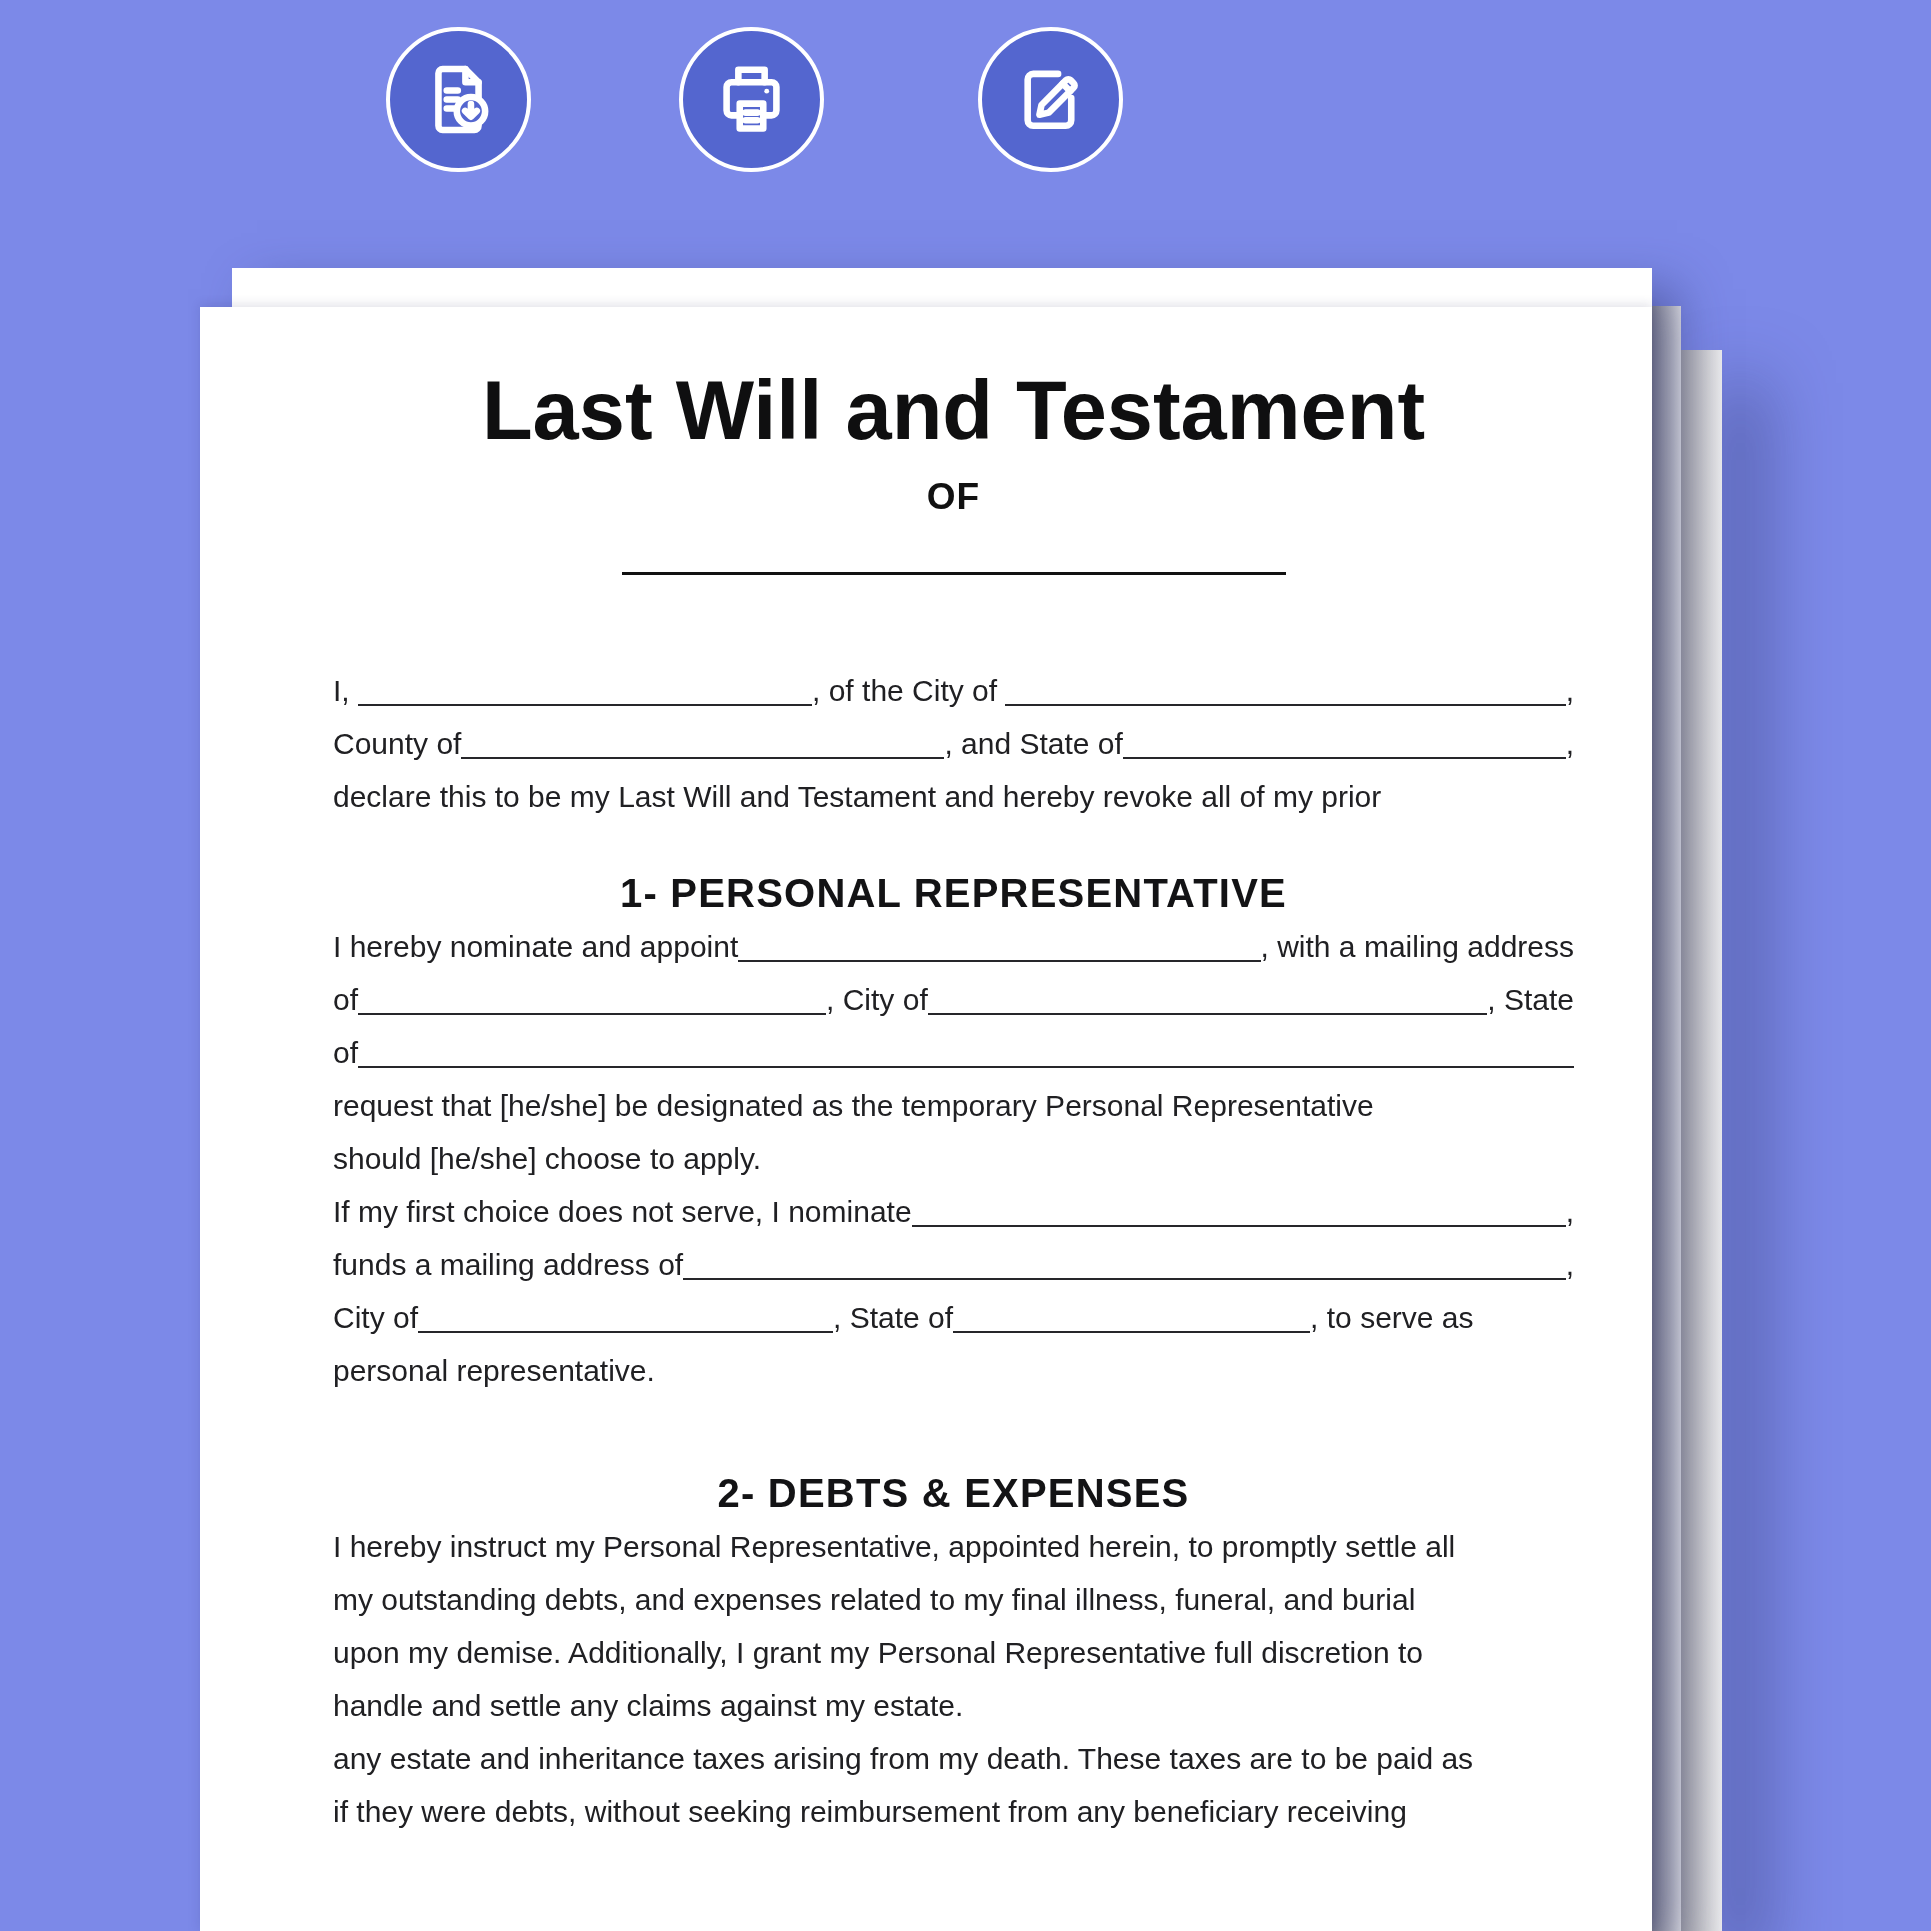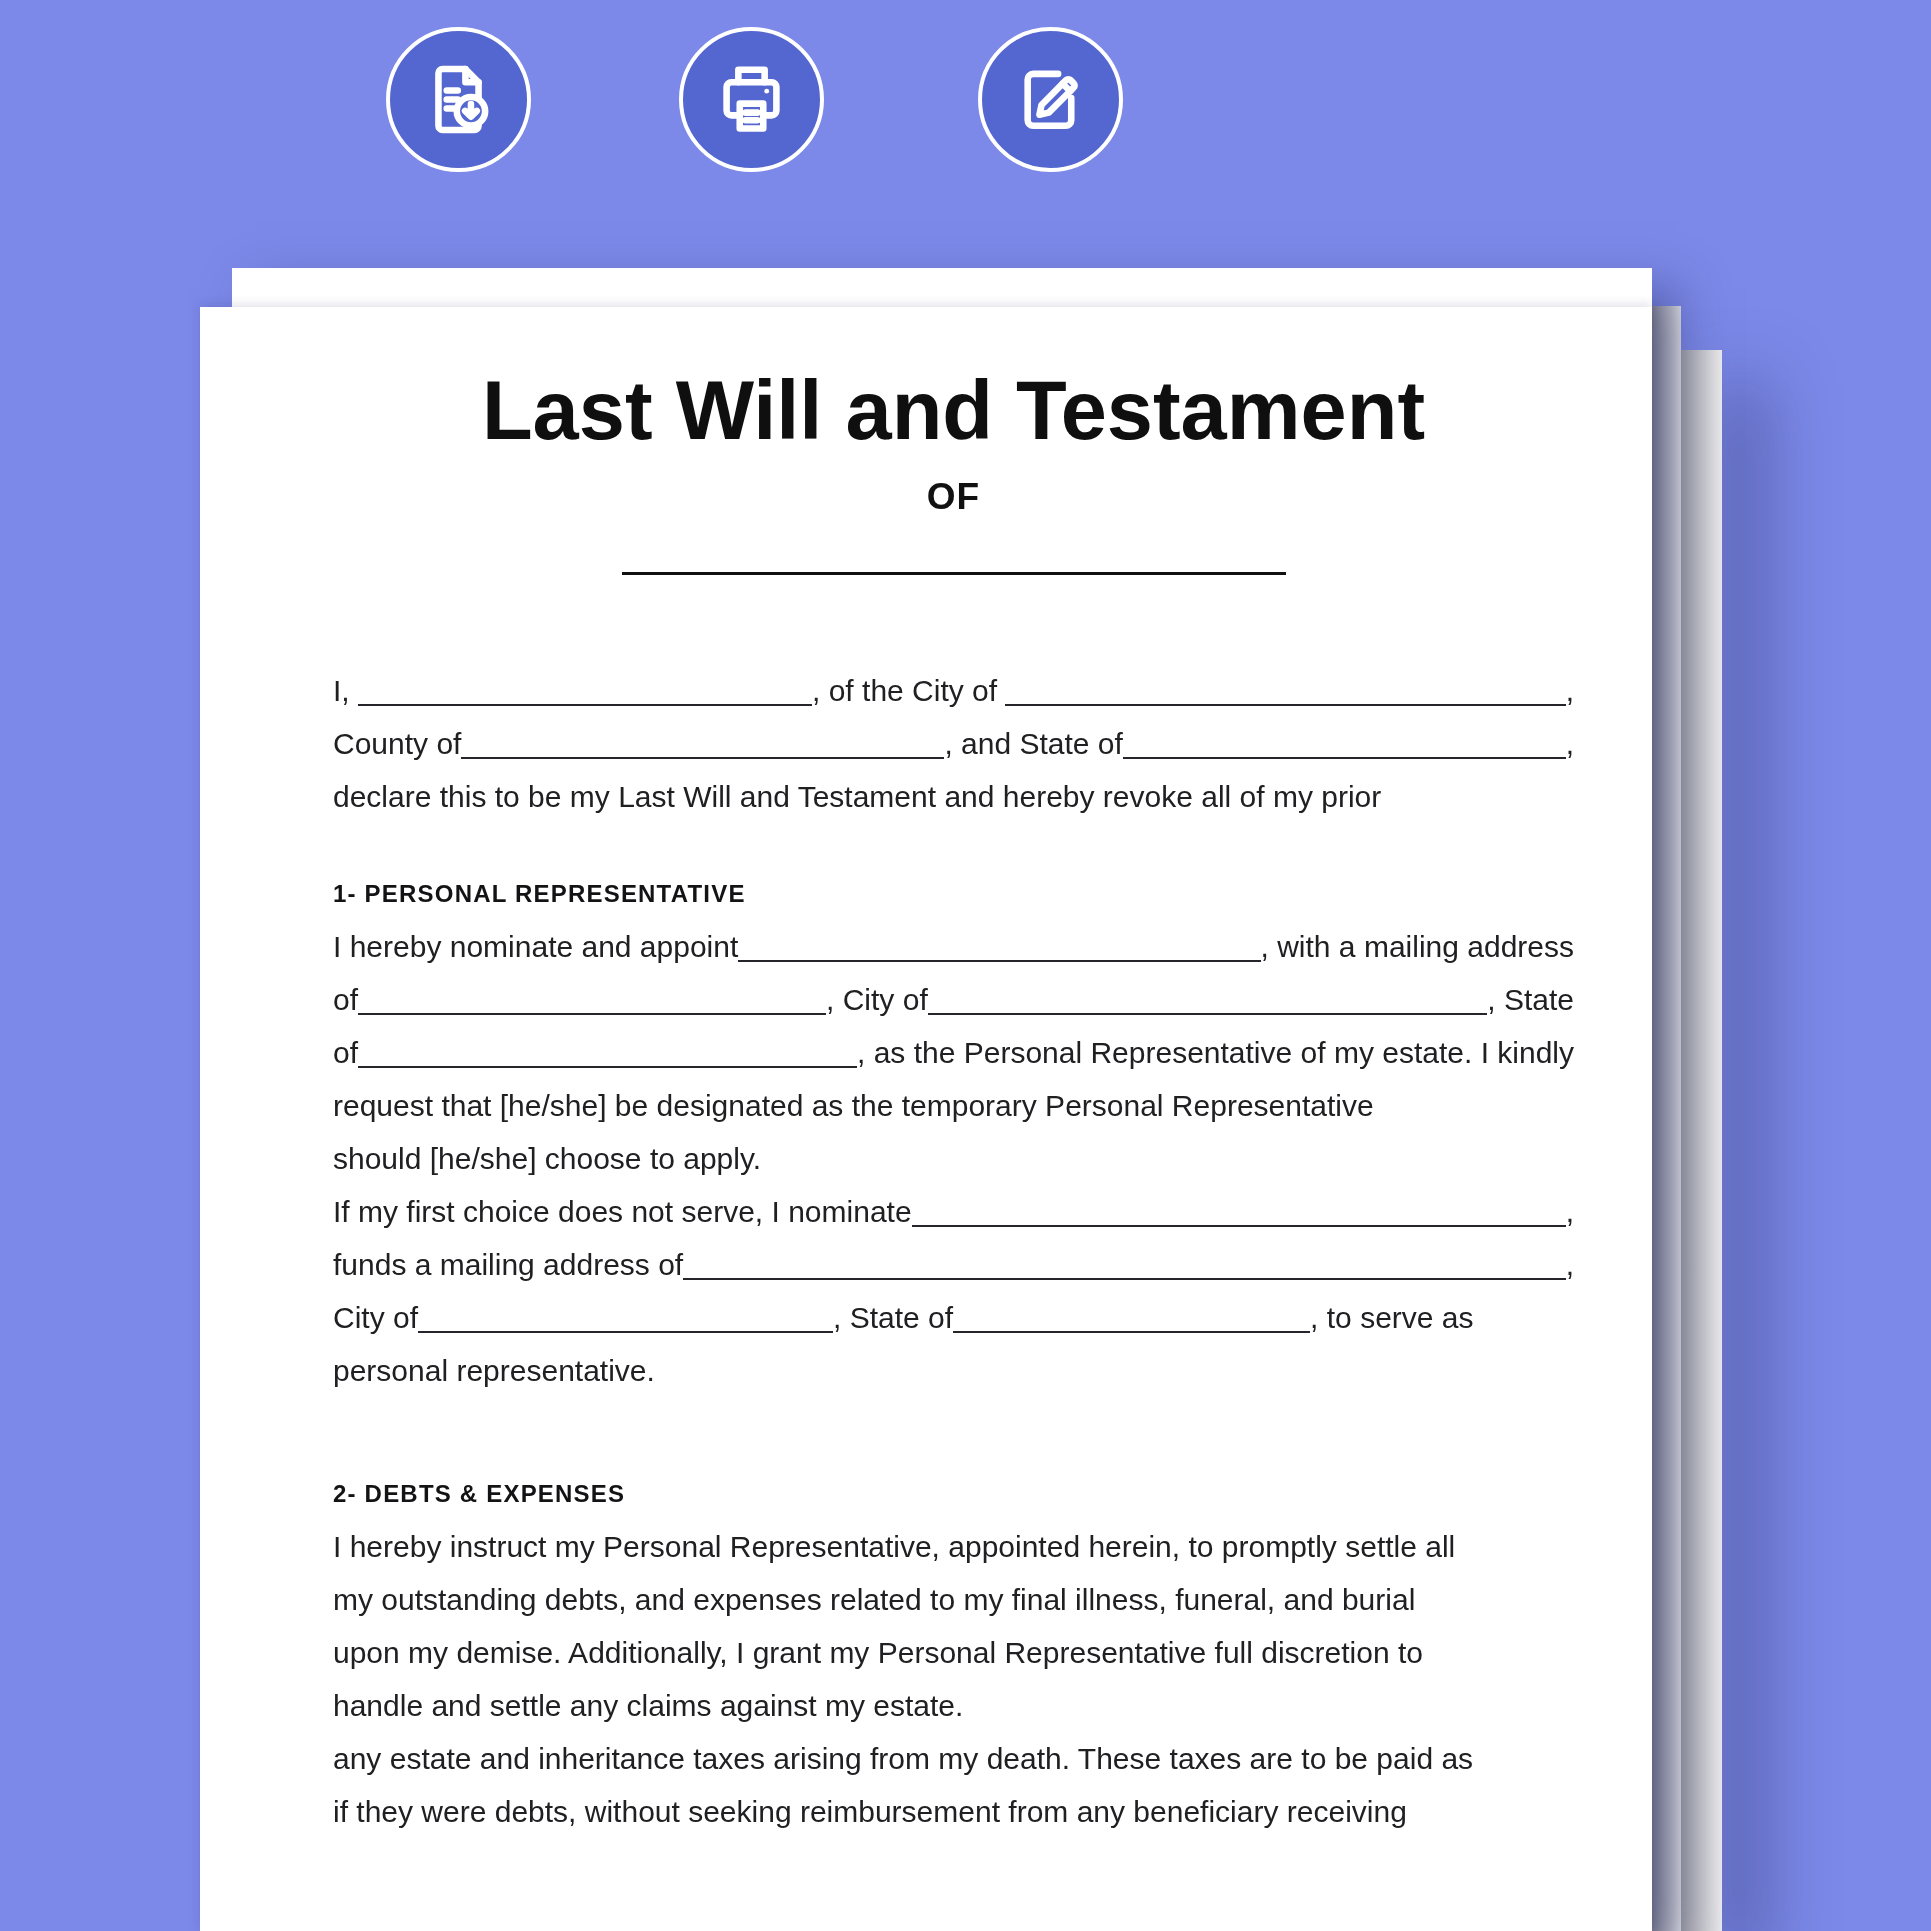--- a/index.html
+++ b/index.html
@@ -56,22 +56,23 @@
   }
   .body-text{margin-top:89px;color:#202023;font-size:30px;line-height:53px;}
   .line{display:flex;white-space:pre;}
   .line .t{flex:0 0 auto;}
   .blank{
     border-bottom:2.9px solid #26262a;margin-bottom:10.6px;flex:0 0 auto;
   }
   .blank.fill{flex:1 1 auto;min-width:58px;}
   .w470{width:454px}.w500{width:483px}.w485{width:468px}.w430{width:415px}.w370{width:357px}
   .sec-heading{
-    font-weight:bold;font-size:24px;letter-spacing:1.2px;color:#131315;
+    font-weight:bold;font-size:40px;letter-spacing:1.2px;color:#131315;
     line-height:53px;
+    text-align:center;
   }
   #heading-1{margin-top:44px;}
   #heading-2{margin-top:70px;}
 </style>
 </head>
 <body>
 
 <div class="icon-btn" id="icon-download">
   <span style="display:flex">
     <svg viewBox="0 0 24 24">
@@ -142,21 +143,20 @@
     <div class="line">
       <span class="t">of</span>
       <span class="blank w485"></span>
       <span class="t">, City of</span>
       <span class="blank fill"></span>
       <span class="t">, State</span>
     </div>
     <div class="line">
       <span class="t">of</span>
       <span class="blank fill"></span>
-      <span class="t">, as the Personal Representative of my estate. I kindly</span>
     </div>
     <div class="line">
       <span class="t">request that [he/she] be designated as the temporary Personal Representative</span>
     </div>
     <div class="line">
       <span class="t">should [he/she] choose to apply.</span>
     </div>
     <div class="line">
       <span class="t">If my first choice does not serve, I nominate</span>
       <span class="blank fill"></span>

